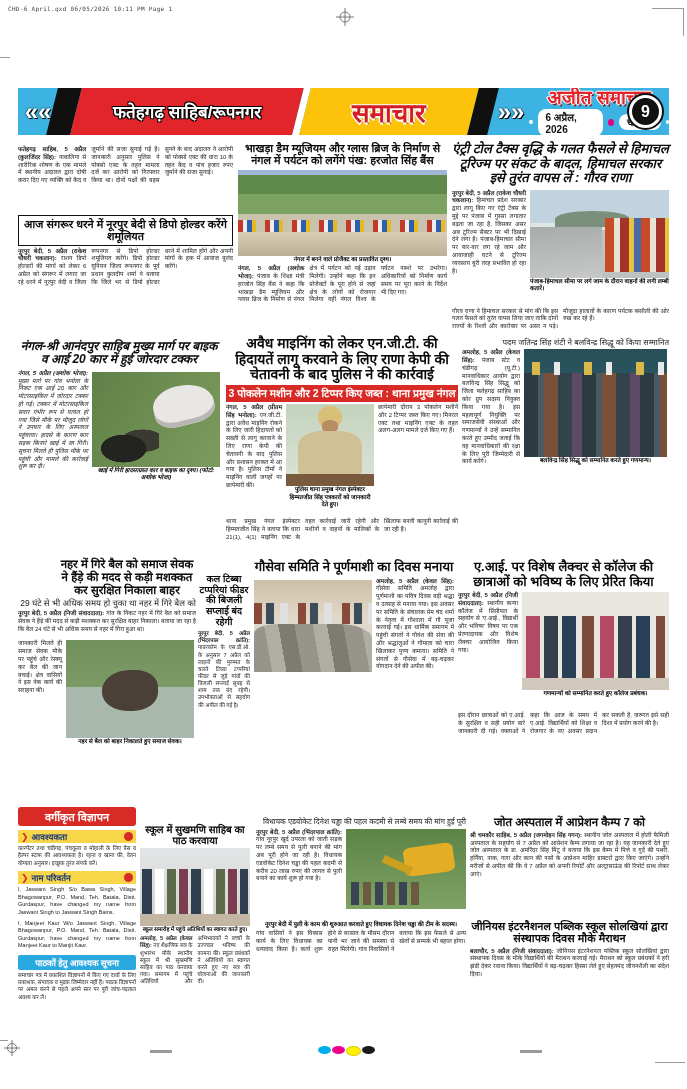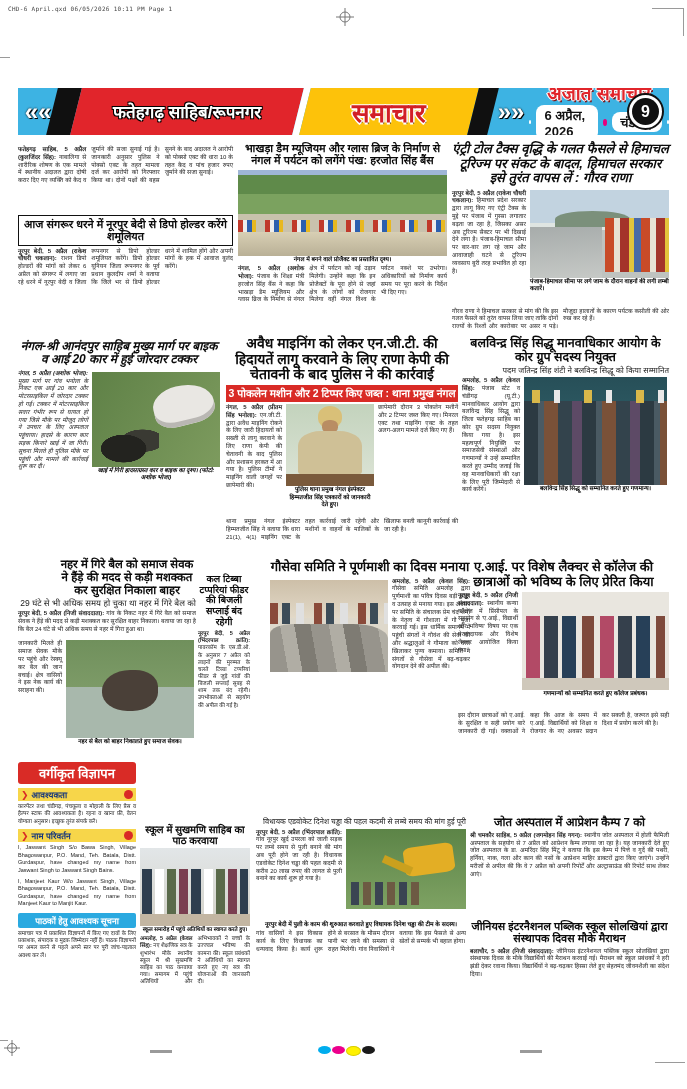--- a/index.html
+++ b/index.html
@@ -24,21 +24,21 @@
       text-shadow:1px 1px 0 #000,-1px 1px 0 #000,1px -1px 0 #000,-1px -1px 0 #000;white-space:nowrap;}
   .band-white{background:#fff;width:7px;}
   .band-yellow{background:#fdc20a;width:168px;}
   .band-yellow span{font-size:26px;font-weight:bold;color:#d21f26;transform:skewX(14deg);
       text-shadow:1.5px 0 #fff,-1.5px 0 #fff,0 1.5px #fff,0 -1.5px #fff,1px 1px 0 #000;}
   .band-black2{background:#101010;width:20px;}
   .mh-right{flex:1;position:relative;display:flex;flex-direction:column;align-items:center;justify-content:center;gap:2px;}
   .paper{font-size:19px;font-weight:bold;color:#e1252b;line-height:1;
       text-shadow:1.2px 0 #fff,-1.2px 0 #fff,0 1.2px #fff,0 -1.2px #fff,1.5px 1.5px 0 #7d1418;}
   .pillrow{display:flex;align-items:center;gap:5px;}
-  .pill{background:#fff;border-radius:8px;padding:1px 8px;font-size:13px;font-weight:bold;color:#111;}
+  .pill{background:#fff;border-radius:8px;padding:1px 8px;font-size:10px;font-weight:bold;color:#111;}
   .dotm{width:7px;height:7px;border-radius:50%;background:#e6007e;}
   .dotw{width:4px;height:4px;border-radius:50%;background:#fff;}
   .ball{position:absolute;right:5px;top:5px;width:37px;height:37px;border-radius:50%;background:#fff;
       border:2px solid #111;display:flex;align-items:center;justify-content:center;box-sizing:border-box;}
   .ball b{width:27px;height:27px;border-radius:50%;background:#111;color:#fff;font-size:16px;
       display:flex;align-items:center;justify-content:center;}
   
   .art{position:absolute;}
   .hl{font-weight:bold;text-align:center;color:#0b0b0b;line-height:1.12;}
   .sub{font-weight:normal;text-align:right;color:#222;line-height:1.15;}
@@ -83,22 +83,22 @@
   .ph-bull .w{bottom:0;left:0;right:0;height:52%;background:#a8b8ac;}
   .ph-bull .b{left:28%;top:30%;width:44%;height:42%;background:#4a4038;border-radius:50% 40% 45% 45%;}
   .ph-school{background:linear-gradient(#e2e6e8,#d4d2c8);}
   .ph-school .p{bottom:16%;left:2%;right:2%;height:58%;background:repeating-linear-gradient(90deg,#2e3e4e 0 10px,rgba(0,0,0,0) 10px 13px,#fff 13px 22px,rgba(0,0,0,0) 22px 25px,#5a6a4a 25px 34px,rgba(0,0,0,0) 34px 37px,#7a3e50 37px 46px,rgba(0,0,0,0) 46px 49px);}
   .ph-school .g{bottom:0;left:0;right:0;height:16%;background:#c3b6a2;}
   .ph-jcb{background:linear-gradient(#5c8447,#7ea263);}
   .ph-jcb .j{right:10%;top:20%;width:42%;height:36%;background:#e3ae25;border-radius:18%;transform:rotate(-8deg);}
   .ph-jcb .a{right:44%;top:40%;width:26%;height:10%;background:#caa01e;transform:rotate(24deg);}
   .ph-jcb .p{left:4%;bottom:5%;width:60%;height:28%;background:repeating-linear-gradient(90deg,#3a4452 0 8px,rgba(0,0,0,0) 8px 12px,#6d5a43 12px 20px,rgba(0,0,0,0) 20px 24px);}
   
-  .cl-title{background:#d92b26;color:#fff;font-weight:bold;font-size:13px;text-align:center;
-      border-radius:3px;padding:2px 0;}
+  .cl-title{background:#d92b26;color:#fff;font-weight:bold;font-size:11px;text-align:center;
+      border-radius:3px;padding:2px 0;margin-top:45px;}
   .cl-hdr{display:flex;align-items:center;gap:3px;background:#f7d64a;margin:4px 0 2px 0;padding:1px 3px;}
   .cl-hdr .ar{color:#d92b26;font-weight:bold;font-size:9px;}
   .cl-hdr .tx{color:#15367d;font-weight:bold;font-size:8.5px;flex:1;}
   .cl-hdr .ic{width:9px;height:9px;border-radius:50%;background:#d92b26;}
   .cl-bd{font-size:5.5px;line-height:1.35;text-align:justify;color:#222;}
   .notice-hdr{background:#2aa9e0;color:#fff;font-weight:bold;font-size:8.5px;text-align:center;
       border-radius:2px;padding:2px 0;margin:5px 0 2px 0;}
 </style>
 </head>
 <body>
@@ -222,21 +222,20 @@
           <i class="dk"></i>
         </div>
         <div class="cap">पुलिस थाना प्रमुख नंगल इंस्पेक्टर हिम्मतजीत सिंह पत्रकारों को जानकारी देते हुए।</div>
       </div>
       <div class="bd" style="flex:1;height:112px;">छापेमारी दौरान 3 पोकलेन मशीनें और 2 टिप्पर जब्त किए गए। मिनरल एक्ट तथा माइनिंग एक्ट के तहत अलग-अलग मामले दर्ज किए गए हैं।</div>
     </div>
     <div class="bd c3" style="height:46px;margin-top:2px;">थाना प्रमुख नंगल इंस्पेक्टर हिम्मतजीत सिंह ने बताया कि धारा 21(1), 4(1) माइनिंग एक्ट के तहत कार्रवाई जारी रहेगी और मशीनों व वाहनों के मालिकों के खिलाफ बनती कानूनी कार्रवाई की जा रही है।</div>
   </div>
 
   <div class="art" style="left:462px;top:336px;width:207px;">
-    <div class="hl" style="font-size:12.5px;">बलविन्द्र सिंह सिद्धू मानवाधिकार आयोग के कोर ग्रुप सदस्य नियुक्त</div>
     <div class="sub" style="font-size:8px;margin:2px 0;">पदम जतिन्द्र सिंह शंटी ने बलविन्द्र सिद्धू को किया सम्मानित</div>
     <div class="row">
       <div class="bd" style="width:58px;height:122px;">
         <span class="dl">अमलोह, 5 अप्रैल (केवल सिंह):</span>
         <span>पंजाब स्टेट व चंडीगढ़ (यू.टी.) मानवाधिकार आयोग द्वारा बलविन्द्र सिंह सिद्धू को जिला फतेहगढ़ साहिब का कोर ग्रुप सदस्य नियुक्त किया गया है। इस महत्वपूर्ण नियुक्ति पर समाजसेवी संस्थाओं और गणमान्यों ने उन्हें सम्मानित करते हुए उम्मीद जताई कि वह मानवाधिकारों की रक्षा के लिए पूरी जिम्मेदारी से कार्य करेंगे।</span>
       </div>
       <div style="width:143px;">
         <div class="ph ph-award" style="height:108px;">
           <i class="p"></i>
           <i class="h"></i>
@@ -266,21 +265,21 @@
   </div>
 
   <div class="art" style="left:198px;top:574px;width:52px;">
     <div class="hl" style="font-size:9.5px;">कल टिब्बा टप्परियां फीडर की बिजली सप्लाई बंद रहेगी</div>
     <div class="bd" style="font-size:5.5px;margin-top:3px;height:180px;">
       <span class="dl">नूरपुर बेदी, 5 अप्रैल (भिंदरपाल क्रांति):</span>
       <span>पावरकॉम के एस.डी.ओ. के अनुसार 7 अप्रैल को लाइनों की मुरम्मत के चलते टिब्बा टप्परियां फीडर से जुड़े गांवों की बिजली सप्लाई सुबह से शाम तक बंद रहेगी। उपभोक्ताओं से सहयोग की अपील की गई है।</span>
     </div>
   </div>
 
-  <div class="art" style="left:270px;top:560px;width:200px;">
+  <div class="art" style="left:254px;top:560px;width:200px;">
     <div class="hl" style="font-size:13px;">गौसेवा समिति ने पूर्णमाशी का दिवस मनाया</div>
     <div class="bd" style="margin-top:3px;height:192px;">
       <span class="ph ph-cow" style="display:block;float:left;width:118px;height:92px;margin:2px 4px 2px 0;">
         <i class="w"></i>
         <i class="pp"></i>
         <i class="cw"></i>
       </span>
       <span class="dl">अमलोह, 5 अप्रैल (केवल सिंह):</span>
       <span>गौसेवा समिति अमलोह द्वारा पूर्णमाशी का पवित्र दिवस बड़ी श्रद्धा व उत्साह से मनाया गया। इस अवसर पर समिति के संचालक प्रेम चंद शर्मा के नेतृत्व में गौशाला में गौ पूजा करवाई गई। इस धार्मिक समागम में पहुंची संगतों ने गौवंश की सेवा की और श्रद्धालुओं ने गौमाता को चारा खिलाकर पुण्य कमाया। समिति ने संगतों से गौसेवा में बढ़-चढ़कर योगदान देने की अपील की।</span>
     </div>

